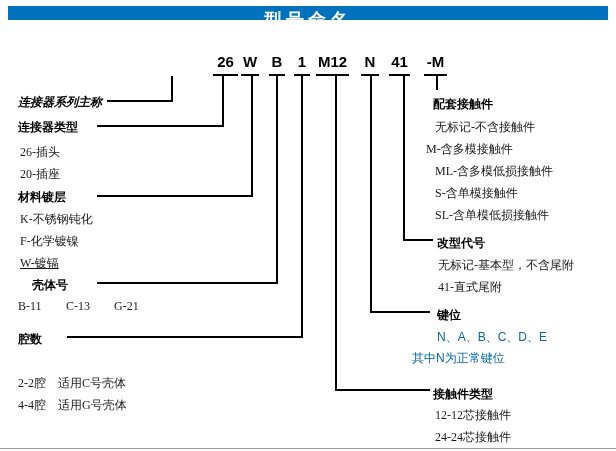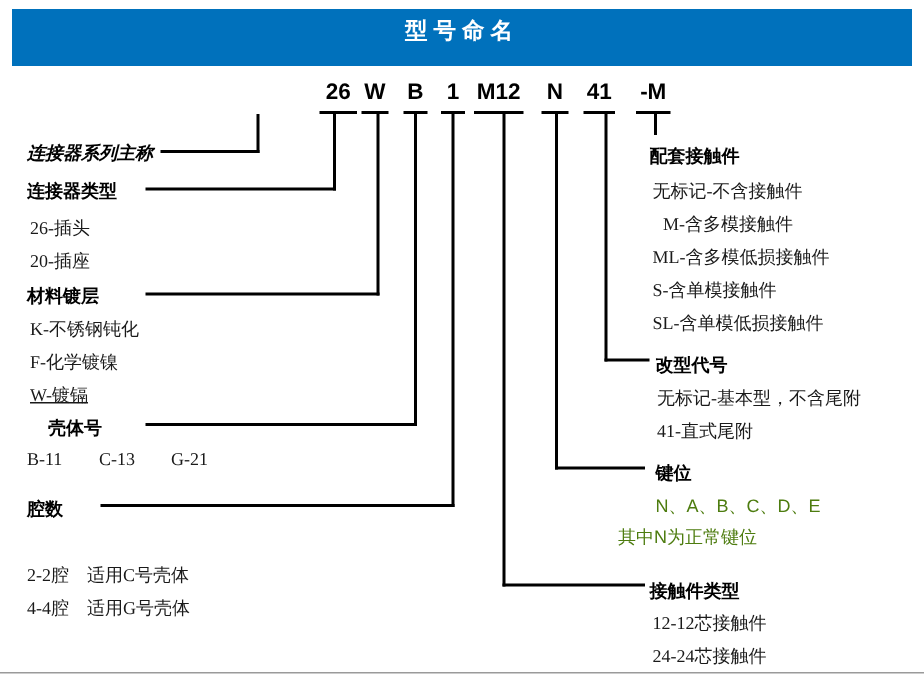--- a/index.html
+++ b/index.html
@@ -1,29 +1,29 @@
 <!DOCTYPE html>
 <html><head>
 <meta charset="utf-8">
 <style>
   html,body{margin:0;padding:0;background:#fff;}
   #page{position:relative;width:616px;height:451px;background:#ffffff;overflow:hidden;
         font-family:"Liberation Sans",sans-serif;color:#000;}
-  .hdr{position:absolute;left:8px;top:6px;width:600px;height:38px;background:#0071BC;
-       color:#fff;font-size:15px;font-weight:bold;text-align:center;line-height:29px;
+  .hdr{position:absolute;left:8px;top:6px;width:600px;height:14px;background:#0071BC;
+       color:#fff;font-size:18px;font-weight:bold;text-align:center;line-height:29px;
        letter-spacing:4px;}
   .code-seg{position:absolute;top:52px;height:22px;font-size:15px;font-weight:bold;
             text-align:center;border-bottom:2px solid #000;line-height:20px;
             font-family:"Liberation Sans",sans-serif;}
   .line{position:absolute;background:#000;}
   .lbl-b{position:absolute;font-size:12px;font-weight:bold;white-space:pre;
          font-family:"Liberation Sans",sans-serif;}
   .lbl{position:absolute;font-size:12px;color:#1a1a1a;white-space:pre;
        font-family:"Liberation Serif",serif;}
-  .lbl-s{position:absolute;font-size:12px;color:#4d7c0f;white-space:pre;
+  .lbl-s{position:absolute;font-size:12px;color:#0369a1;white-space:pre;
        font-family:"Liberation Sans",sans-serif;}
   .botline{position:absolute;left:0;top:448px;width:616px;height:1px;background:#9a9a9a;}
 </style>
 </head>
 <body>
 
 <div id="page">
 
   <div class="hdr">型号命名</div>
 
@@ -77,21 +77,21 @@
   <div class="lbl" style="left:18px;top:299px;">B-11</div>
   <div class="lbl" style="left:66px;top:299px;">C-13</div>
   <div class="lbl" style="left:114px;top:299px;">G-21</div>
 
   <div class="lbl-b" style="left:18px;top:331px;">腔数</div>
   <div class="lbl" style="left:18px;top:375px;">2-2腔　适用C号壳体</div>
   <div class="lbl" style="left:18px;top:397px;">4-4腔　适用G号壳体</div>
 
   <div class="lbl-b" style="left:433px;top:96px;">配套接触件</div>
   <div class="lbl" style="left:435px;top:119px;">无标记-不含接触件</div>
-  <div class="lbl" style="left:442px;top:141px;text-align:center;">M-含多模接触件</div>
+  <div class="lbl" style="left:426px;top:141px;text-align:center;">M-含多模接触件</div>
   <div class="lbl" style="left:435px;top:163px;">ML-含多模低损接触件</div>
   <div class="lbl" style="left:435px;top:185px;">S-含单模接触件</div>
   <div class="lbl" style="left:435px;top:207px;">SL-含单模低损接触件</div>
 
   <div class="lbl-b" style="left:437px;top:235px;">改型代号</div>
   <div class="lbl" style="left:438px;top:257px;">无标记-基本型，不含尾附</div>
   <div class="lbl" style="left:438px;top:279px;">41-直式尾附</div>
 
   <div class="lbl-b" style="left:437px;top:307px;">键位</div>
   <div class="lbl-s" style="left:437px;top:329px;">N、A、B、C、D、E</div>

